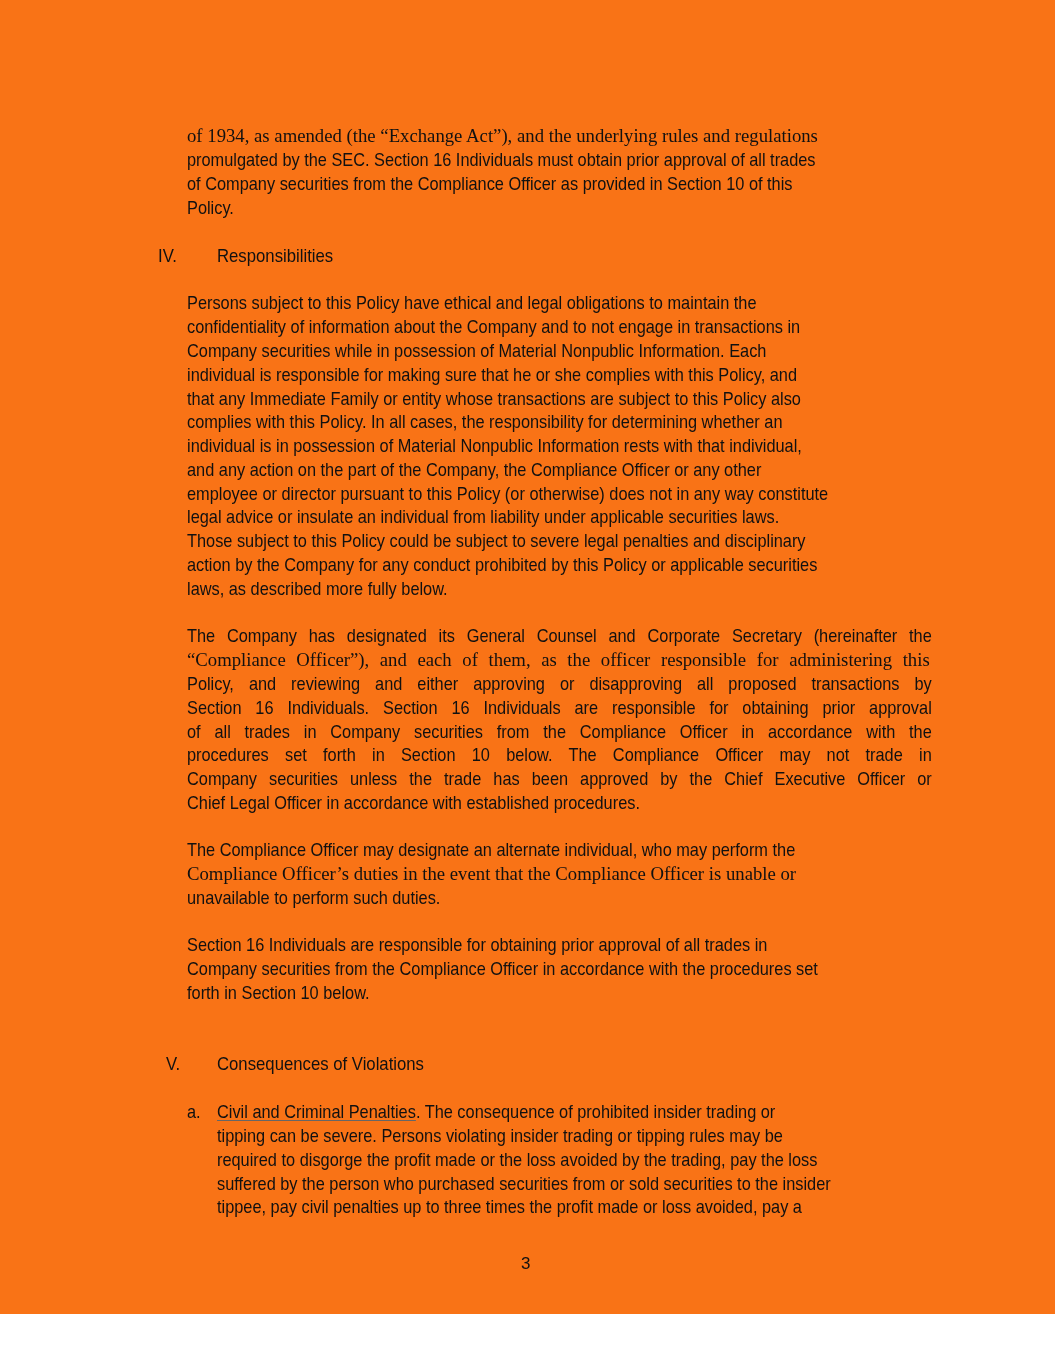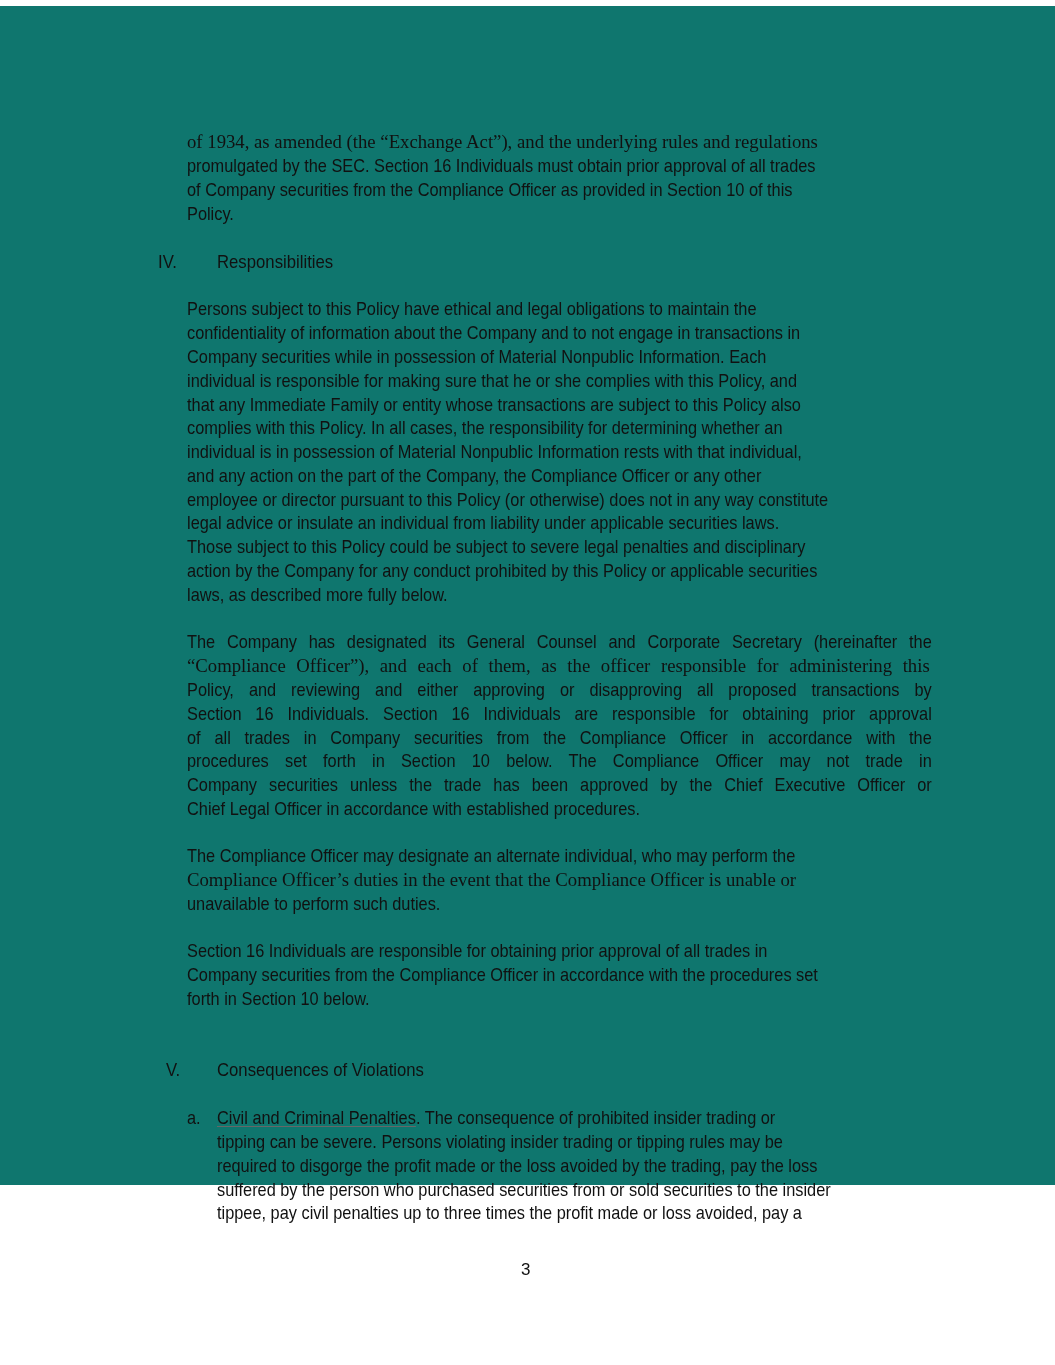--- a/index.html
+++ b/index.html
@@ -1,17 +1,17 @@
 <!DOCTYPE html>
 <html><head>
 <meta charset="utf-8">
 <style>
   html, body { margin: 0; padding: 0; background: #ffffff; }
   body { width: 1055px; height: 1365px; position: relative; overflow: hidden; color: #111; }
-  .page { position: absolute; left: 0; top: 6px; width: 1055px; height: 1179px; background: #0f766e; }
+  .page { position: absolute; left: 0; top: 0; width: 1055px; height: 1314px; background: #f97316; }
   .line {
     position: absolute; white-space: nowrap;
     font-family: "Liberation Sans", sans-serif; font-size: 19px; line-height: 24px;
     transform-origin: 0 0; transform: scaleX(0.86);
   }
   .serif-line { font-family: "Liberation Serif", serif; transform: scaleX(0.985); }
   .just { display: block; text-align: justify; text-align-last: justify; }
   .u { text-decoration: underline; text-decoration-color: #666; text-underline-offset: 2px; }
   .heading { position: absolute; font-family: "Liberation Sans", sans-serif; font-size: 19px; line-height: 24px; transform-origin: 0 0; transform: scaleX(0.88); white-space: nowrap; }
   .pagenum { position: absolute; left: 521px; top: 1253px; font-family: "Liberation Sans", sans-serif; font-size: 17px; line-height: 22px; }

